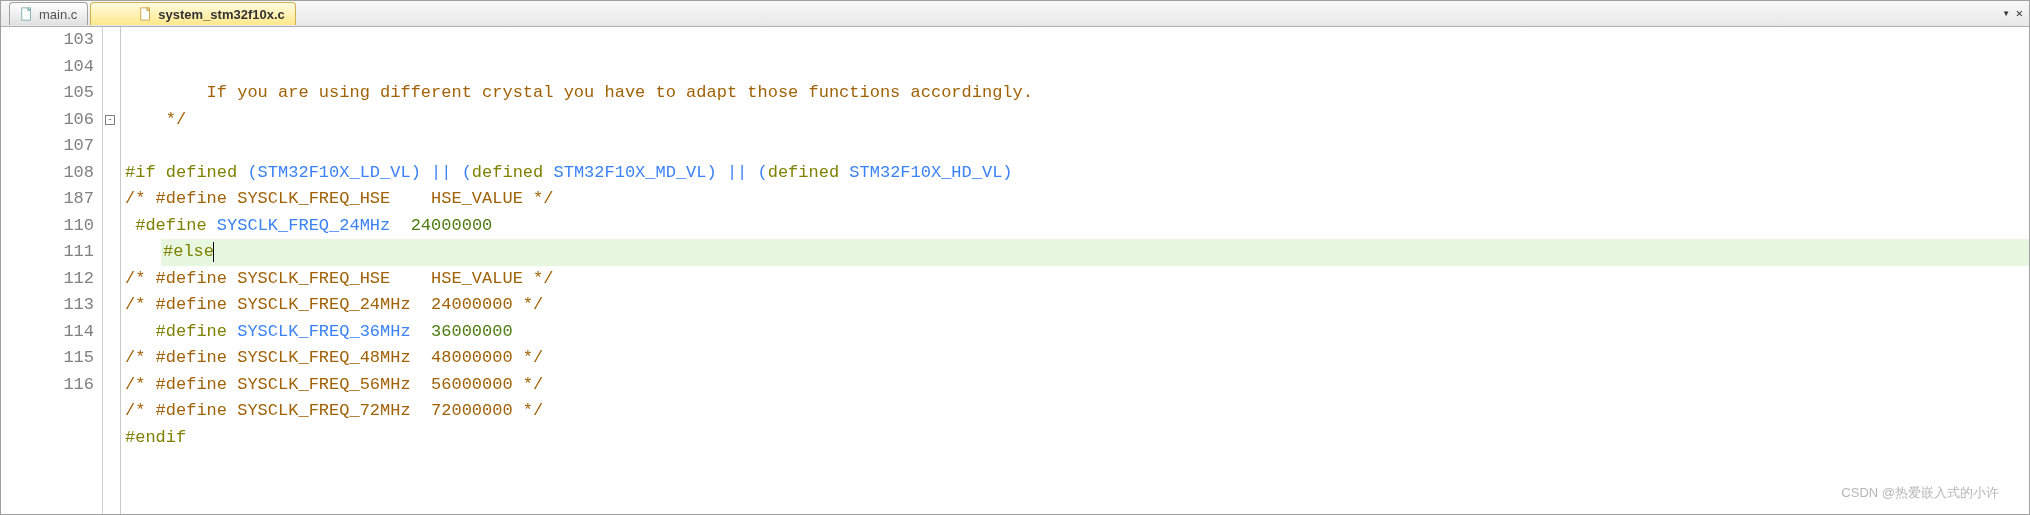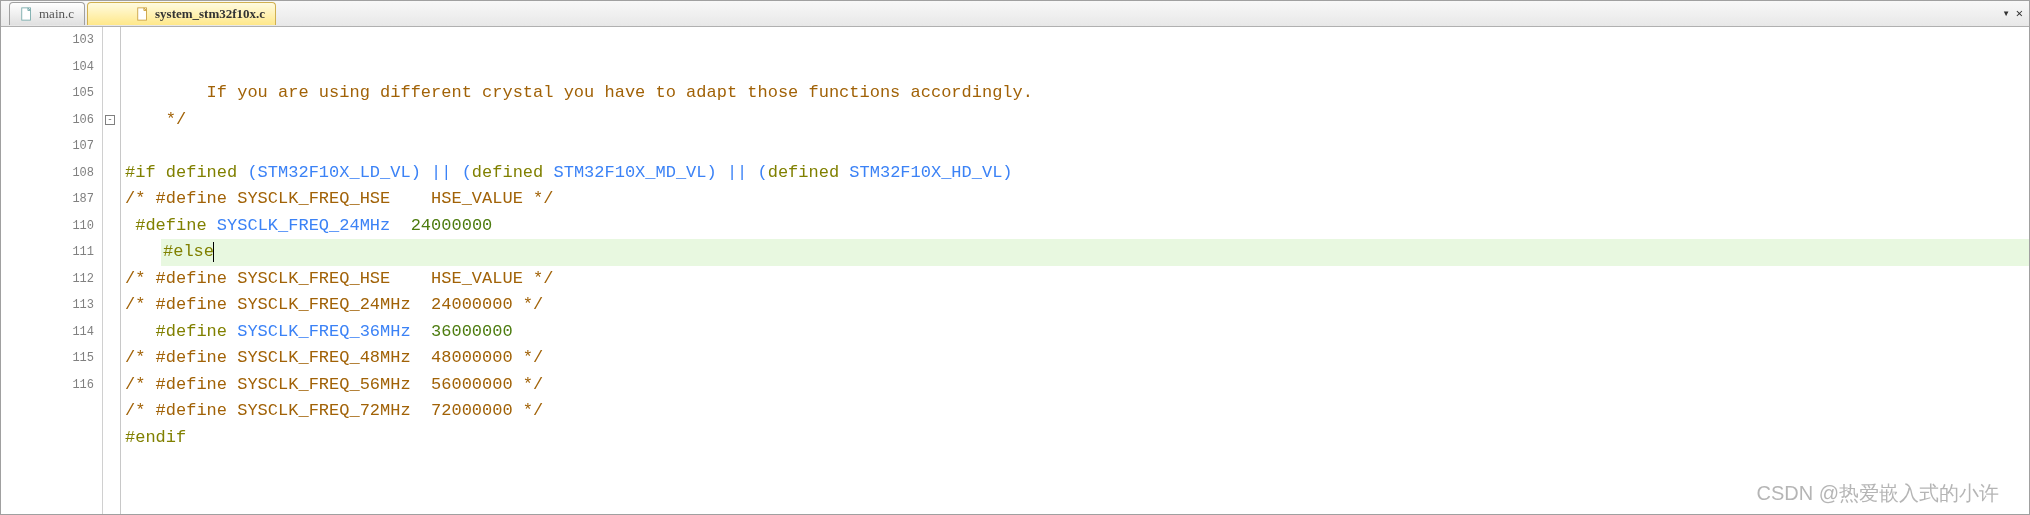--- a/index.html
+++ b/index.html
@@ -29,21 +29,21 @@
     .tab {
       display: flex;
       align-items: center;
       height: 23px;
       padding: 0 10px;
       margin-right: 2px;
       border: 1px solid #a0a0a0;
       border-bottom: none;
       border-top-left-radius: 4px;
       border-top-right-radius: 4px;
-      font-family: Liberation Serif, serif;
+      font-family: Liberation Sans, sans-serif;
       font-size: 13px;
       cursor: pointer;
       gap: 5px;
     }
     .tab.inactive {
       background: linear-gradient(to bottom, #ffffff, #e0e0e0);
       color: #555;
     }
     .tab.active {
       background: linear-gradient(to bottom, #fffbe0, #ffe88a);
@@ -70,21 +70,21 @@
       flex: 1;
       background: #ffffff;
       overflow: hidden;
     }
     .gutter {
       width: 102px;
       background: #ffffff;
       text-align: right;
       padding-right: 8px;
       color: #808080;
-      font-size: 12px;
+      font-size: 17px;
       line-height: 26.5px;
       border-right: 1px solid #d0d0d0;
       user-select: none;
     }
     .gutter .line-num { height: 26.5px; position: relative; }
     .fold-col {
       width: 14px;
       background: #ffffff;
       line-height: 26.5px;
       font-size: 11px;
@@ -125,21 +125,21 @@
       background: #000;
       vertical-align: middle;
       margin-left: -1px;
     }
     .watermark {
       position: absolute;
       right: 30px;
       bottom: 8px;
       color: rgba(120,120,120,0.55);
       font-family: Arial, sans-serif;
-      font-size: 20px;
+      font-size: 13px;
       pointer-events: none;
     }
   </style>
 </head>
 <body>
 
 <div class="editor-container">
 
   <div class="tab-bar">
     <div class="tab inactive">

